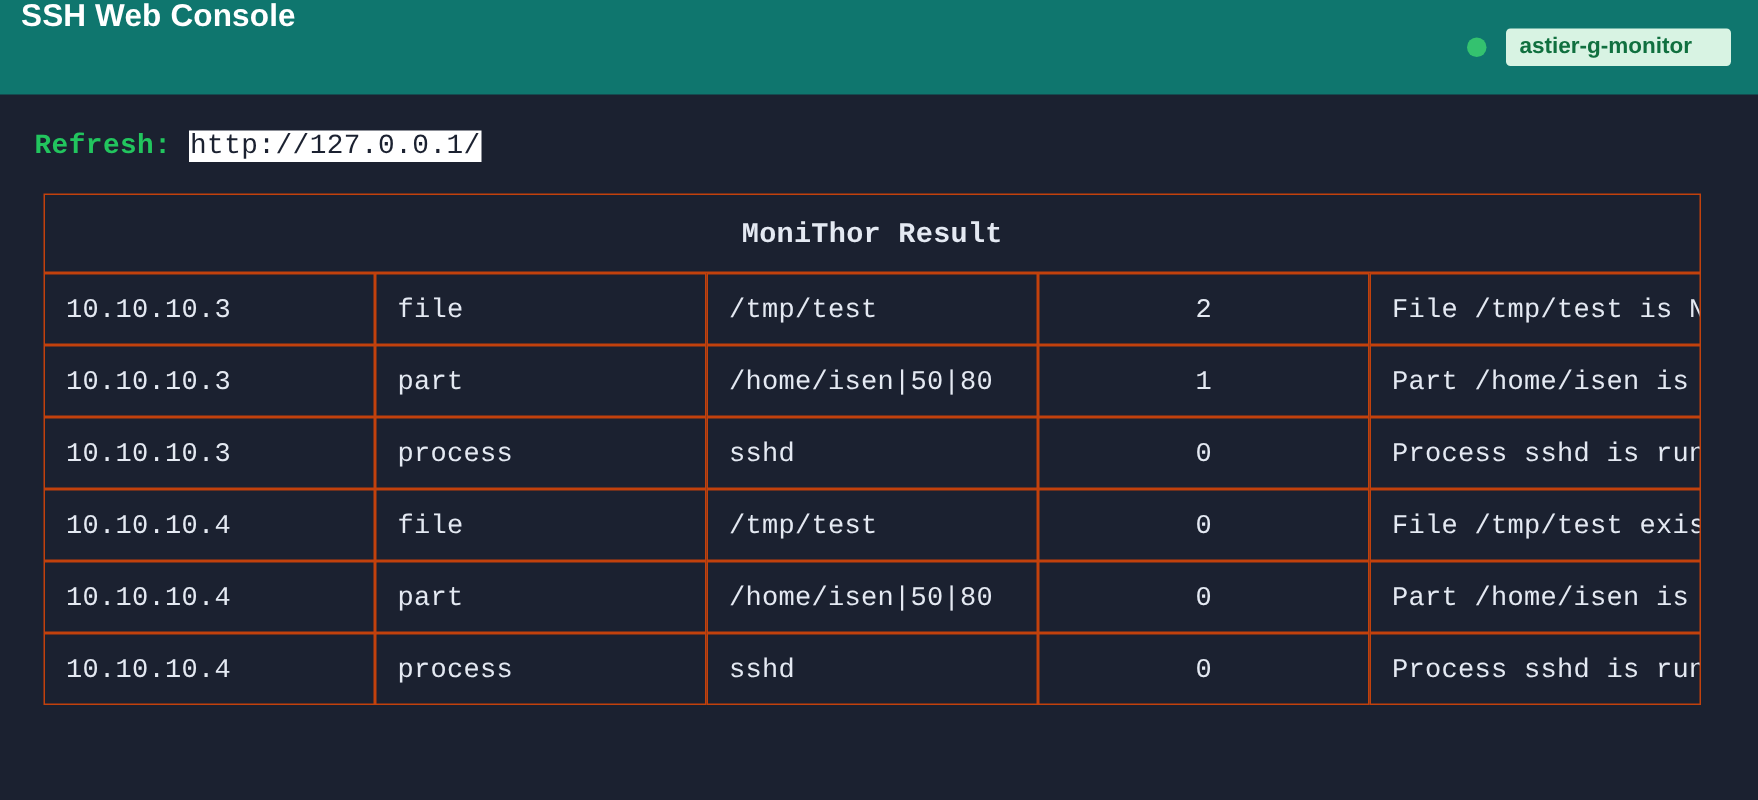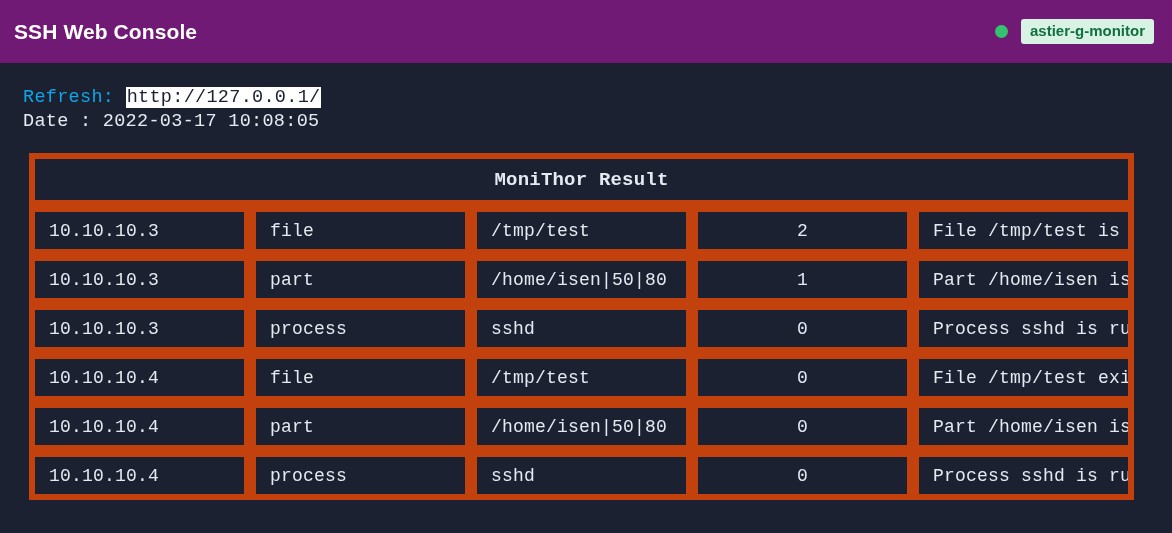--- a/index.html
+++ b/index.html
@@ -11,23 +11,22 @@
     overflow: hidden;
   }
   body {
     background: #1b2130;
     font-family: "Liberation Sans", sans-serif;
   }
 
   
   .navbar {
     height: 63px;
-    background: #701a75;
+    background: #0f766e;
     display: flex;
-    align-items: center;
     justify-content: space-between;
     padding: 0 18px 0 14px;
   }
   .navbar-title {
     color: #ffffff;
     font-size: 21px;
     font-weight: bold;
     letter-spacing: .1px;
     line-height: 1;
     white-space: nowrap;
@@ -42,40 +41,40 @@
     height: 13px;
     border-radius: 50%;
     background: #34c26f;
     display: block;
   }
   .host-badge {
     background: #d8f3e3;
     color: #10703f;
     font-size: 15px;
     font-weight: bold;
-    padding: 4px 9px 5px 9px;
+    padding: 4px 26px 5px 9px;
     border-radius: 3px;
     white-space: nowrap;
     line-height: 1.1;
   }
 
   
   .meta {
     padding: 23px 0 0 23px;
     font-family: "Liberation Mono", "DejaVu Sans Mono", monospace;
     font-size: 18.5px;
     line-height: 24px;
     color: #e4e9f2;
     letter-spacing: .3px;
   }
   .meta-line {
     white-space: pre;
     display: block;
   }
-  .meta-label { color: #0ea5e9; }
+  .meta-label { color: #22c55e; font-weight: bold; }
   .refresh-url {
     background: #ffffff;
     color: #1b2130;
     padding: 0 1px;
     margin-top: 40px;
   }
 
   
   .table-wrap {
     padding: 19px 0 0 29px;
@@ -84,21 +83,21 @@
     border-collapse: separate;
     border-spacing: 0;
     width: 1105px;
     table-layout: fixed;
     font-family: "Liberation Mono", "DejaVu Sans Mono", monospace;
     font-size: 18px;
     color: #e4e9f2;
   }
   table.result th,
   table.result td {
-    border: 6px solid #c2410c;
+    border: 1px solid #c2410c;
     padding: 9px 14px 8px 14px;
     height: 48px;
     vertical-align: middle;
     letter-spacing: .2px;
     white-space: nowrap;
     overflow: hidden;
   }
   table.result th {
     text-align: center;
     font-weight: bold;
@@ -118,21 +117,20 @@
 <div class="navbar">
   <div class="navbar-title">SSH Web Console</div>
   <div class="navbar-right">
     <span class="status-dot"></span>
     <span class="host-badge">astier-g-monitor</span>
   </div>
 </div>
 
 <div class="meta">
   <span class="meta-line"><span class="meta-label">Refresh: </span><span class="refresh-url">http://127.0.0.1/</span></span>
-  <span class="meta-line">Date : 2022-03-17 10:08:05</span>
 </div>
 
 <div class="table-wrap">
   <table class="result">
     <thead>
       <tr>
         <th colspan="5">MoniThor Result</th>
       </tr>
     </thead>
     <tbody id="result-body">

